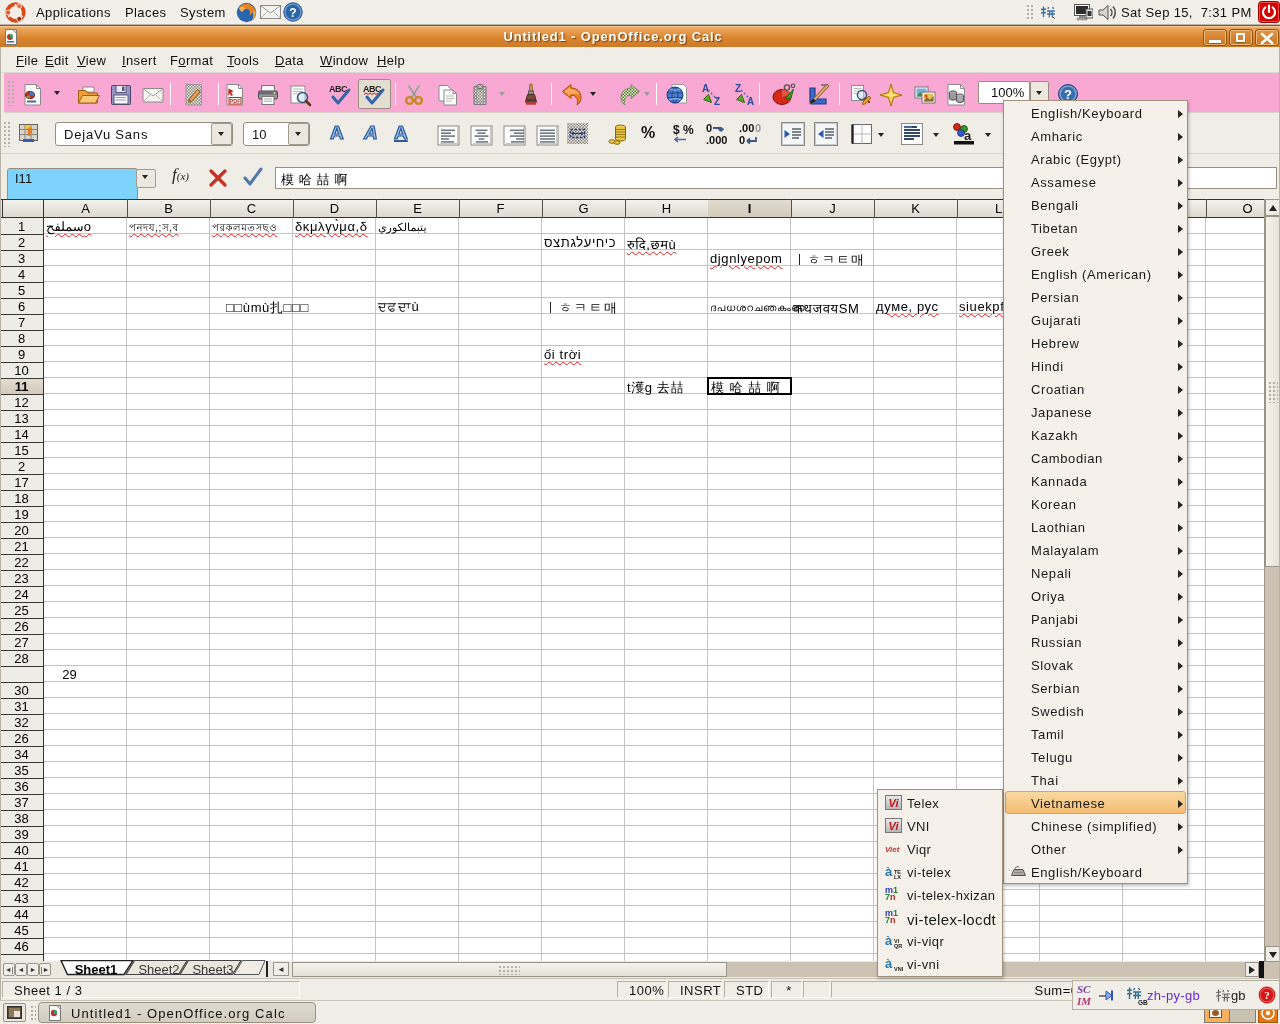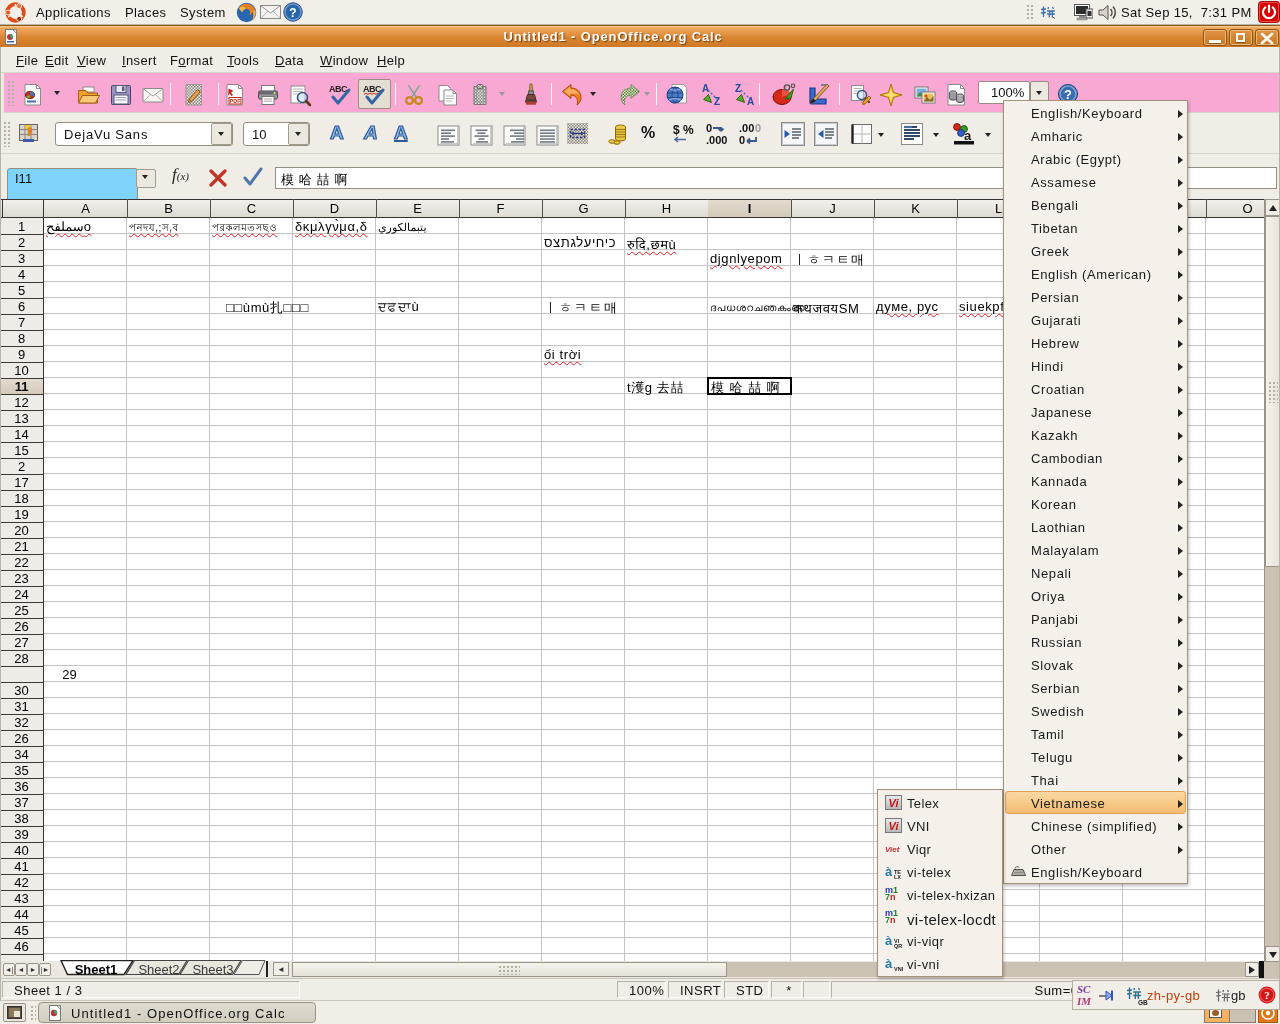--- a/index.html
+++ b/index.html
@@ -779,21 +779,21 @@
     </svg>
 <svg class="a" style="left:53px;top:5px" width="16" height="16" viewBox="0 0 16 16">
       <g stroke="#2e7090" stroke-width="1.4" fill="none">
         <path d="M3.5 1.5 L3.5 13"></path>
         <path d="M1 4.5 L6 4"></path>
         <path d="M1 8 L6 7.5"></path>
         <path d="M8.5 2 L8 4 M12.5 2 L13.5 4 M7 6 L15 6 M7 9.5 L15 9.5 M9.8 6 L9.2 13 M12.2 6 L12.4 13"></path>
       </g>
     </svg>
     <div class="a" style="left:65px;top:18px;font-size:6.5px;font-weight:bold;color:#222">GB</div>
-<div class="a" style="left:74px;top:7px;font-size:13px;color:#c2410c;letter-spacing:0.3px">zh-py-gb</div>
+<div class="a" style="left:74px;top:7px;font-size:13px;color:#6d28d9;letter-spacing:0.3px">zh-py-gb</div>
 <svg class="a" style="left:142px;top:7px" width="16" height="16" viewBox="0 0 16 16">
       <g stroke="#666" stroke-width="1.2" fill="none">
         <path d="M3.5 1.5 L3.5 13.5"></path>
         <path d="M1 4.5 L6 4"></path>
         <path d="M1 8 L6 7.5"></path>
         <path d="M8.5 2 L8 4 M12.5 2 L13.5 4 M7 6 L15 6 M7 9.5 L15 9.5 M9.8 6 L9.2 13.5 M12.2 6 L12.4 13.5"></path>
       </g>
     </svg>
     <div class="a" style="left:158px;top:7px;font-size:13px;color:#222">gb</div>
 <svg class="a" style="left:185px;top:5px" width="18" height="18" viewBox="0 0 21 21">

